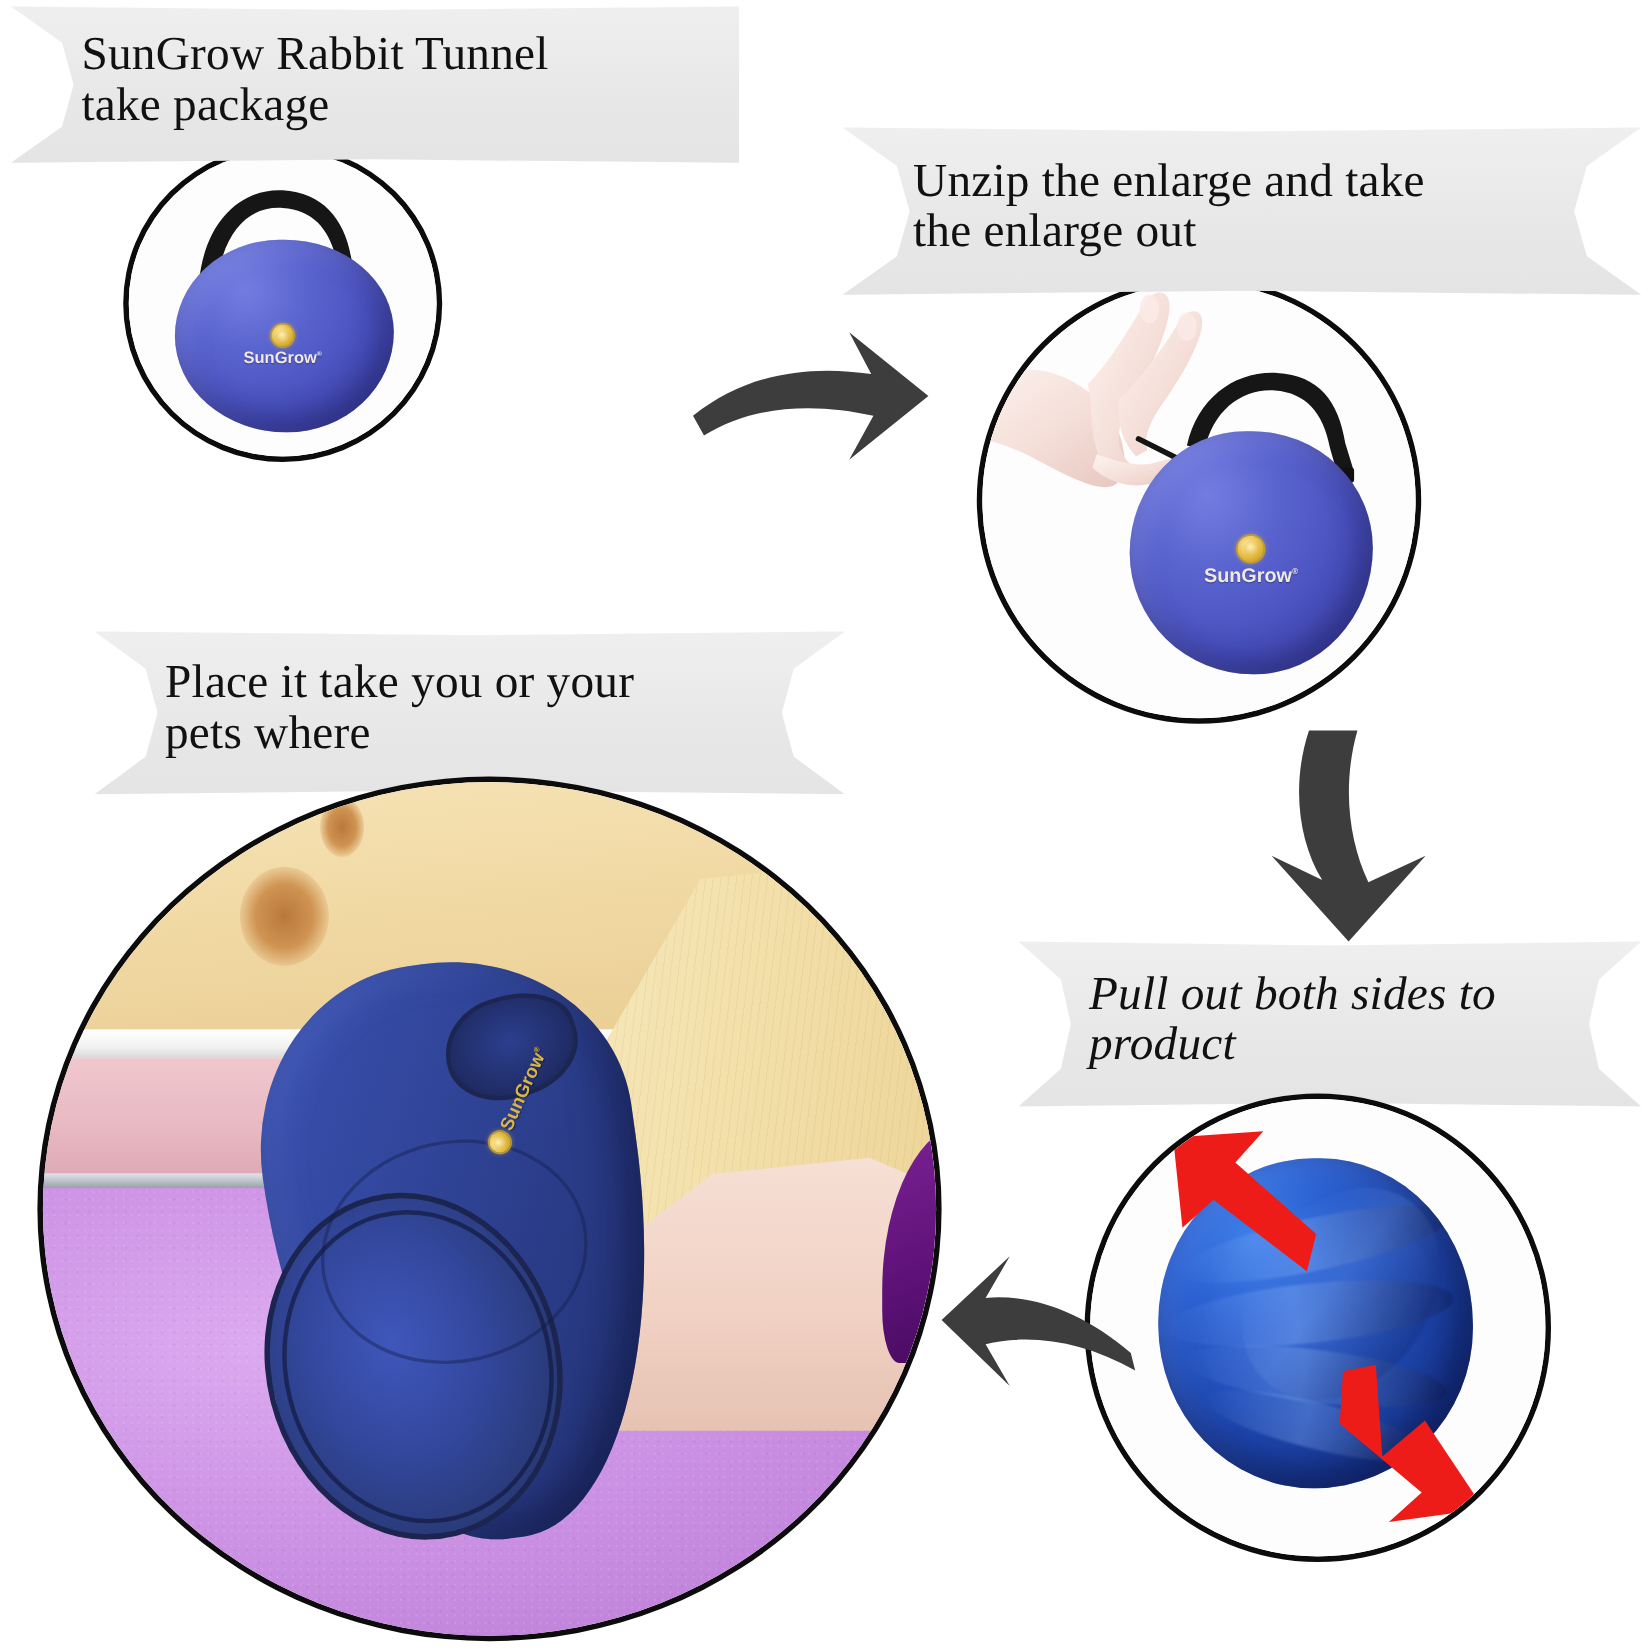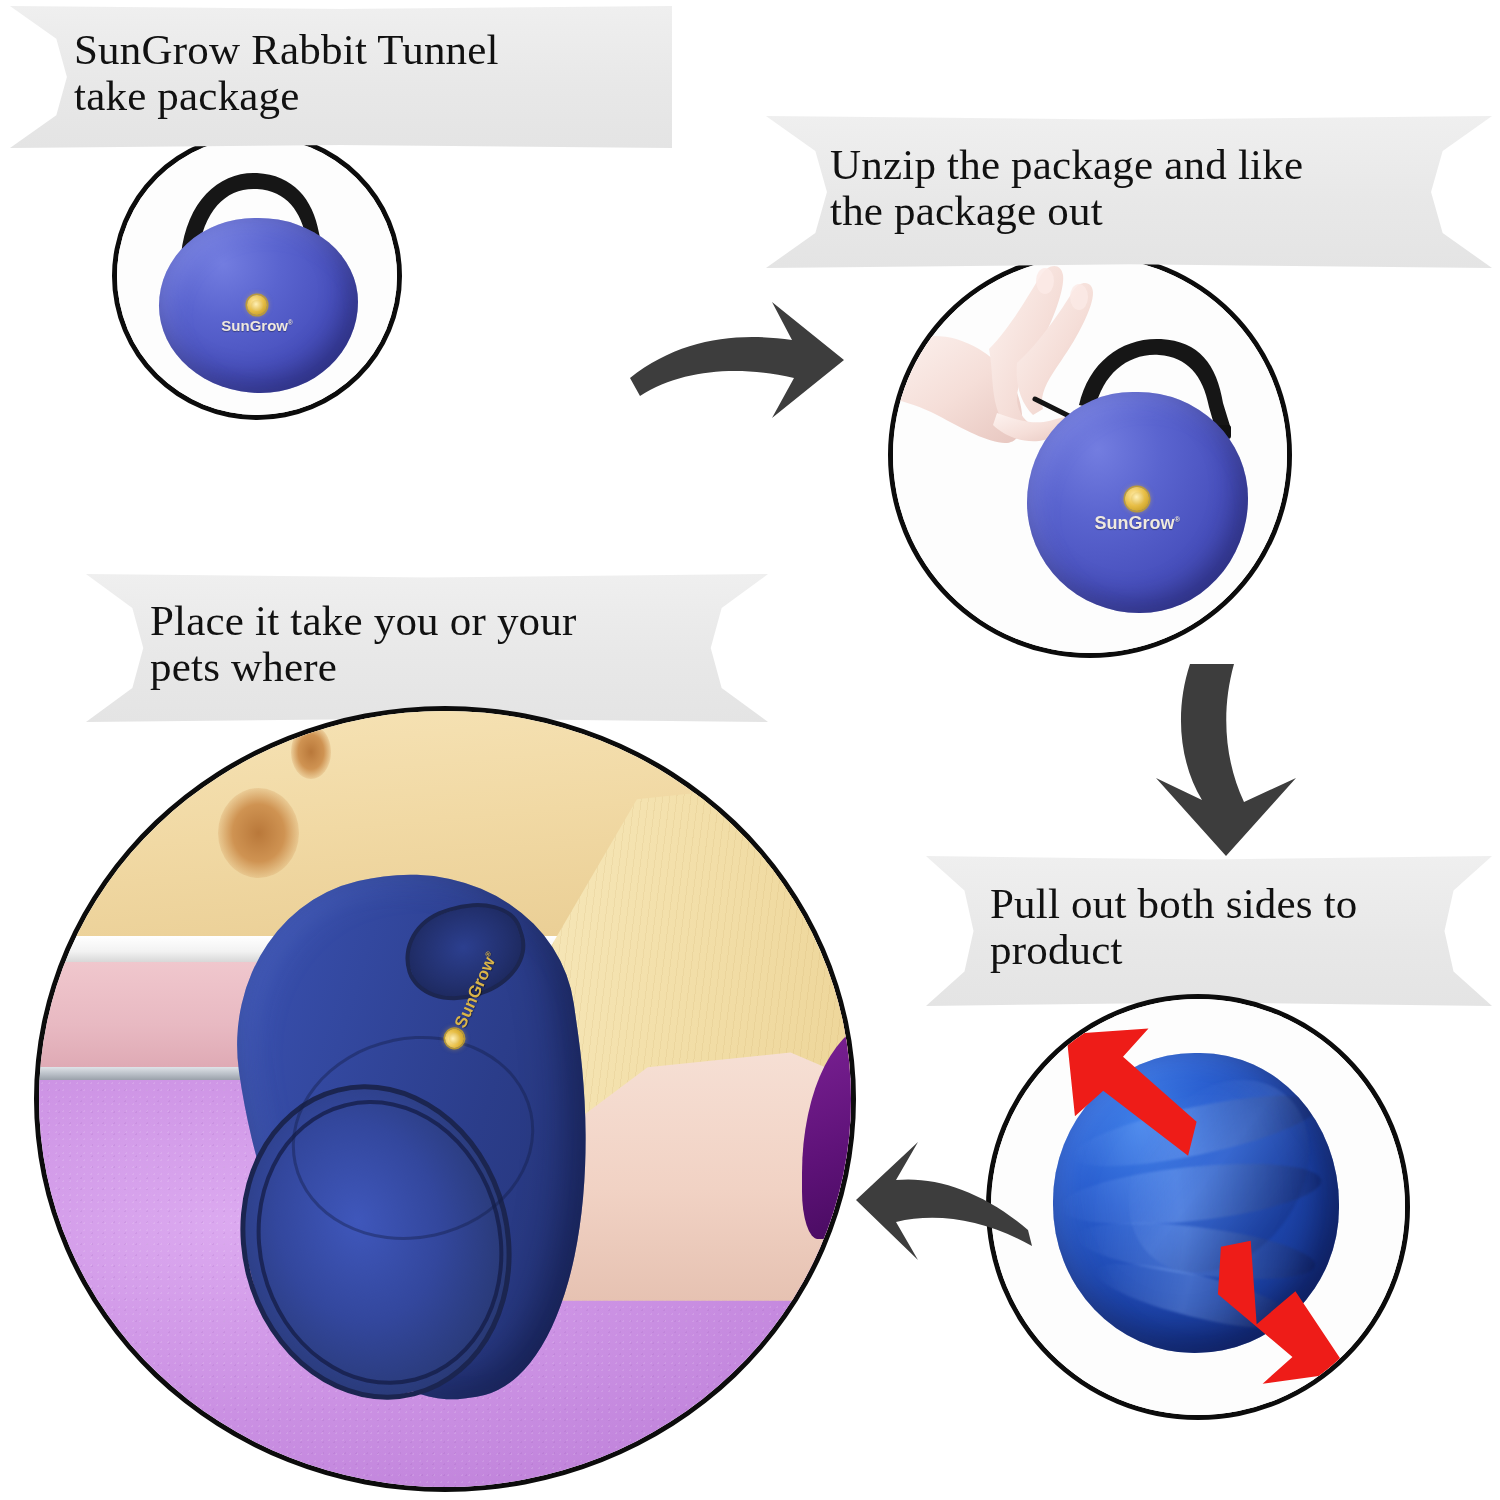--- a/index.html
+++ b/index.html
@@ -90,21 +90,21 @@
         50% 97.6%,
         0% 100%,
         6.8% 77%,
         8.4% 50%,
         6.8% 23%);
   }
 
   #banner-1 { left: 10px;   top: 6px;    width: 662px;  height: 142px; font-size: 43px; }
   #banner-2 { left: 766px;  top: 116px;  width: 726px;  height: 152px; font-size: 43px; }
   #banner-3 { left: 86px;   top: 574px;  width: 682px;  height: 148px; font-size: 43px; }
-  #banner-4 { left: 926px;  top: 856px;  width: 566px;  height: 150px; font-size: 43px; }
+  #banner-4 { left: 926px;  top: 856px;  width: 566px;  height: 150px; font-size: 43px; font-style: italic; }
 
   
   .photo-circle {
     position: absolute;
     border-radius: 50%;
     overflow: hidden;
     background: #ffffff;
     border: 5px solid #0c0c0c;
     box-sizing: border-box;
   }
@@ -341,22 +341,22 @@
       <div class="bag-body" style="left:34%; top:34%; width:56%; height:56%;"></div>
       <div class="bag-logo" style="top:58%; left:28%; right:4%; font-size:18px;">
         <span class="sun-mark" style="width:24px; height:24px;"></span>
         <span>SunGrow</span><span class="reg-mark">®</span>
       </div>
     </div>
   </div>
 
   <div class="banner two-tail" id="banner-2">
     <span class="btext">
-      <span>Unzip the package and like</span><br>
-      <span>the package out</span>
+      <span>Unzip the enlarge and take</span><br>
+      <span>the enlarge out</span>
     </span>
   </div>
 
   <svg class="connector" id="connector-2" style="left:1140px; top:660px; width:180px; height:200px;" viewBox="0 0 180 200">
     <path d="M50 4 C34 52 40 104 62 140 L16 118 L86 196 L156 118 L104 142
              C86 104 80 54 94 4 Z" fill="#3d3d3d"></path>
   </svg>
 
   <div class="banner two-tail" id="banner-4">
     <span class="btext">

